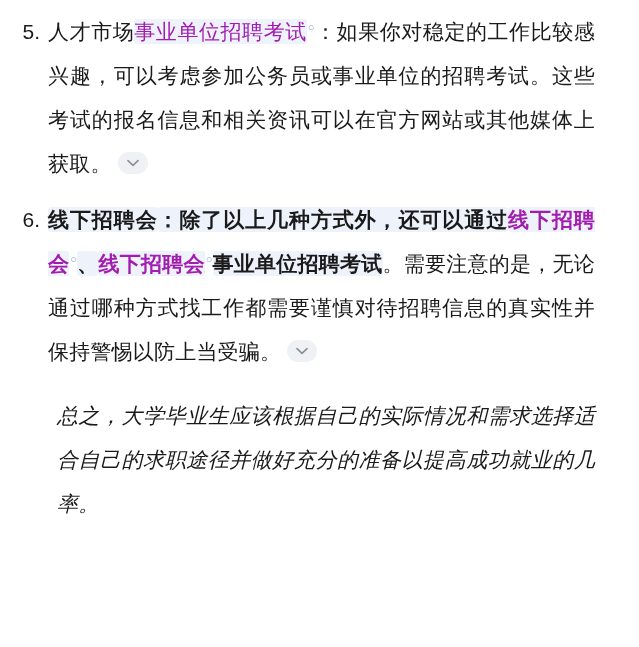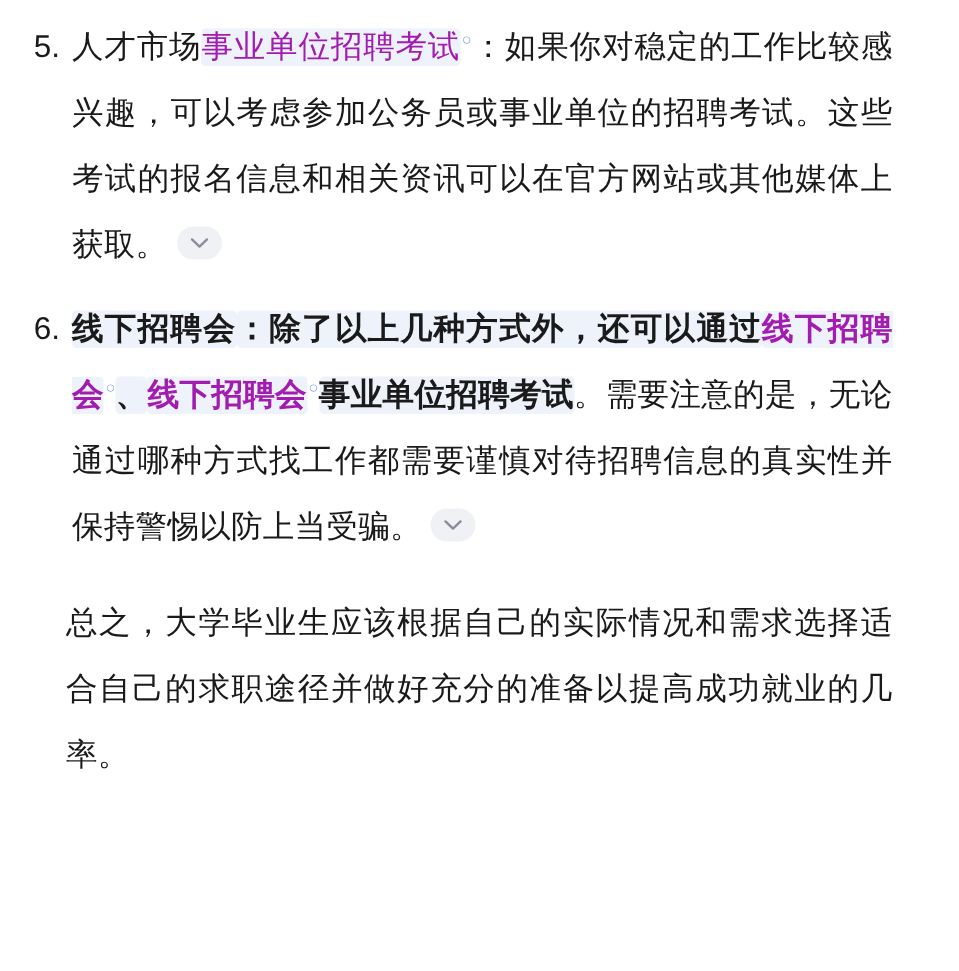--- a/index.html
+++ b/index.html
@@ -93,26 +93,27 @@
     vertical-align: middle;
     margin-left: 6px;
     position: relative;
     top: -2px;
     cursor: pointer;
   }
   .chev svg { display: block; }
 
   .closing {
     margin-top: 20px;
-    padding: 0 44px 0 44px;
+    padding: 0 44px 0 57px;
     font-size: 21px;
     line-height: 44px;
     letter-spacing: 0.2px;
     color: #1a1a1a;
     text-align: justify;
+    font-style: italic;
   }
 </style>
 </head>
 <body>
 
 <div class="page">
 
   <div class="list">
 
     <div class="list-item item-5">

